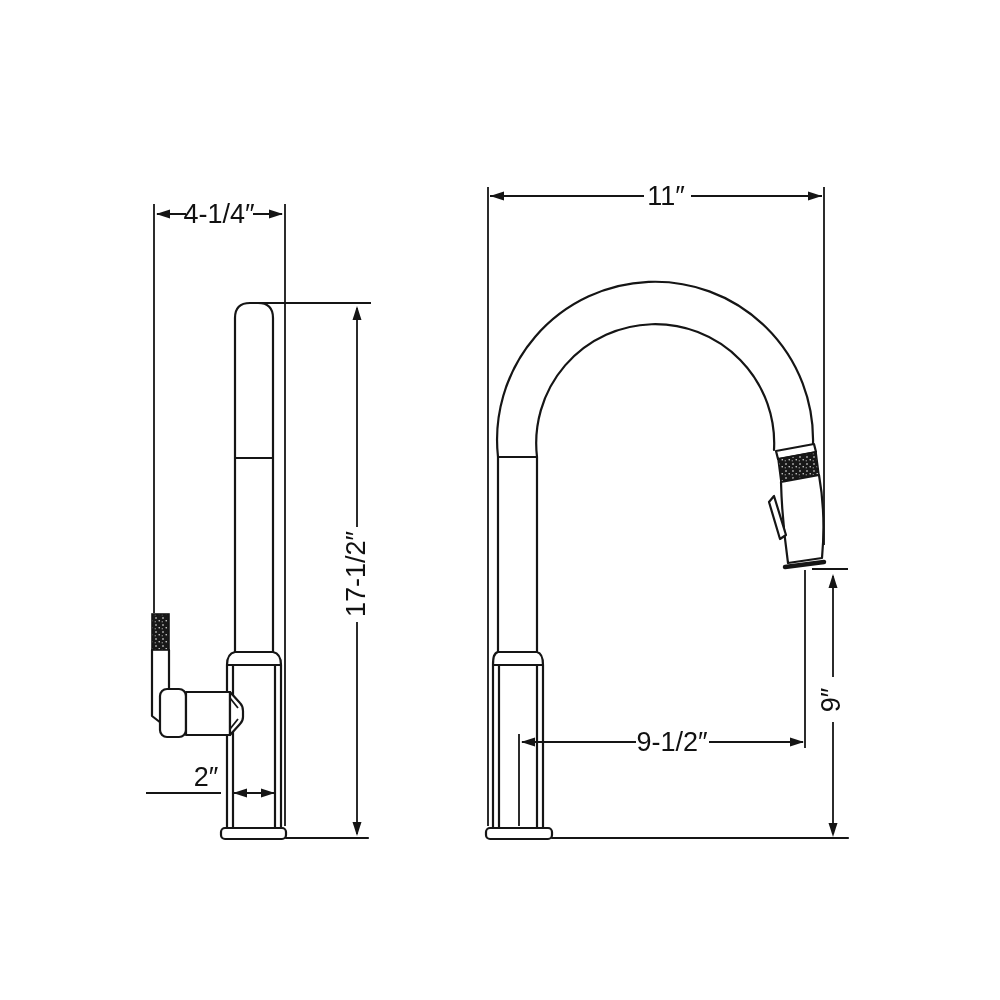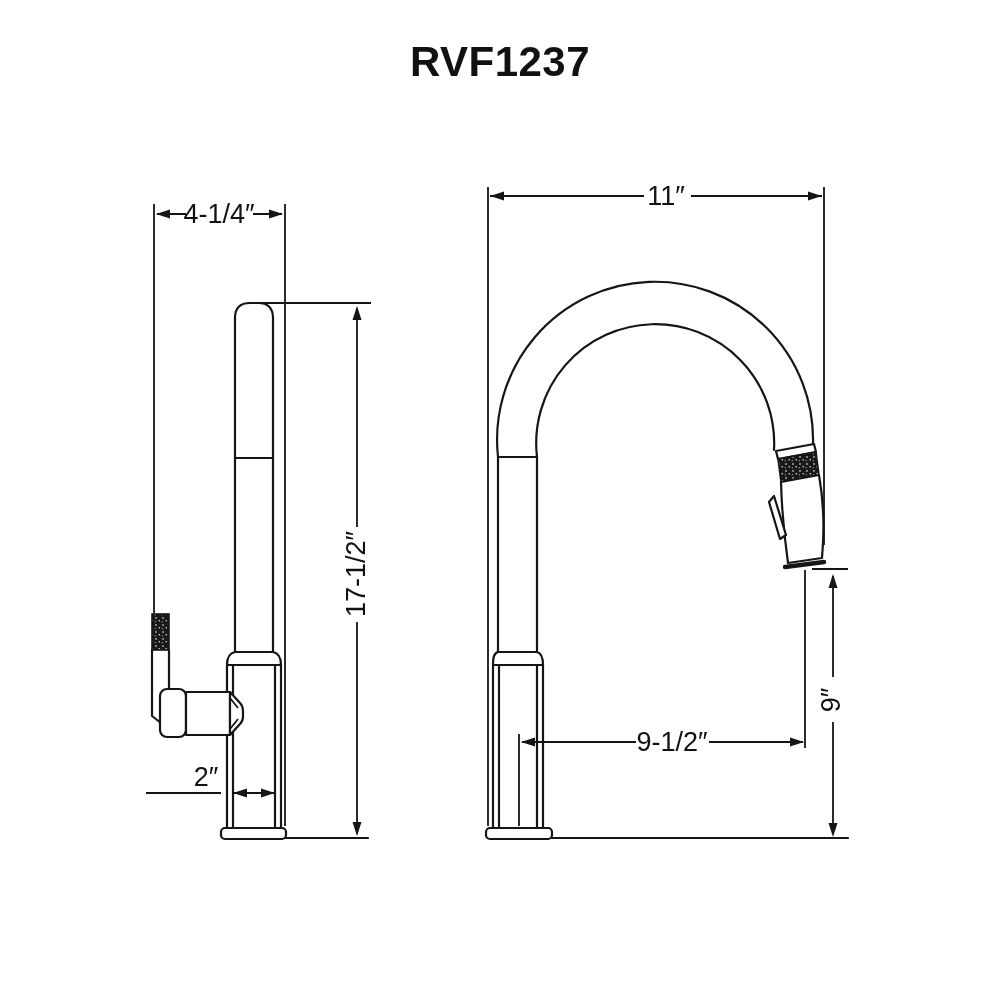--- a/index.html
+++ b/index.html
@@ -24,21 +24,20 @@
   .thin{stroke:#151515;stroke-width:1.8;fill:none;stroke-linecap:butt;}
   .white{fill:#ffffff;stroke:#151515;stroke-width:2.2;stroke-linejoin:round;}
   .arrow{fill:#151515;stroke:none;}
   .dimtext{font-family:"Liberation Sans", sans-serif;font-size:27px;fill:#111;}
 </style>
 </head>
 <body>
 
 <div class="canvas">
 
-  <div class="page-title">RVF1237</div>
 
   <svg width="1000" height="1000" viewBox="0 0 1000 1000">
     <defs>
       <pattern id="speck" width="7" height="7" patternUnits="userSpaceOnUse">
         <rect width="7" height="7" fill="#181818"></rect>
         <circle cx="2" cy="2" r="0.8" fill="#ffffff"></circle>
         <circle cx="5.2" cy="4.8" r="0.7" fill="#ffffff"></circle>
         <circle cx="1.2" cy="5.8" r="0.5" fill="#ffffff"></circle>
       </pattern>
     </defs>

